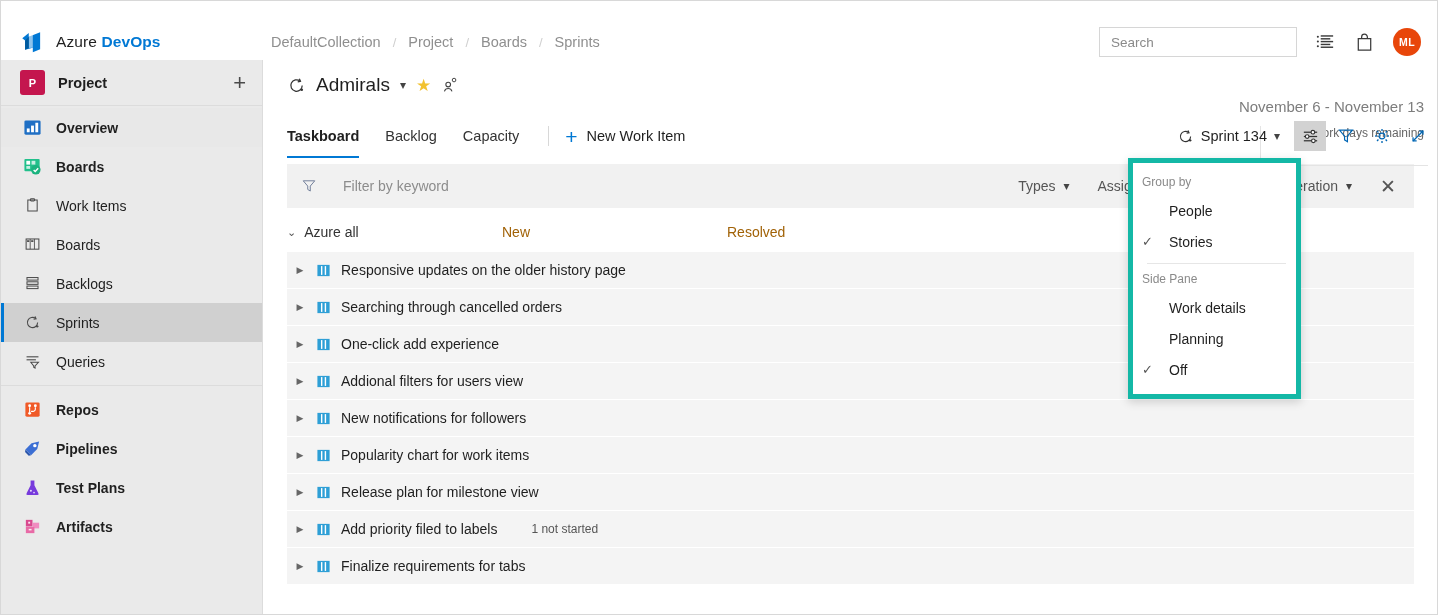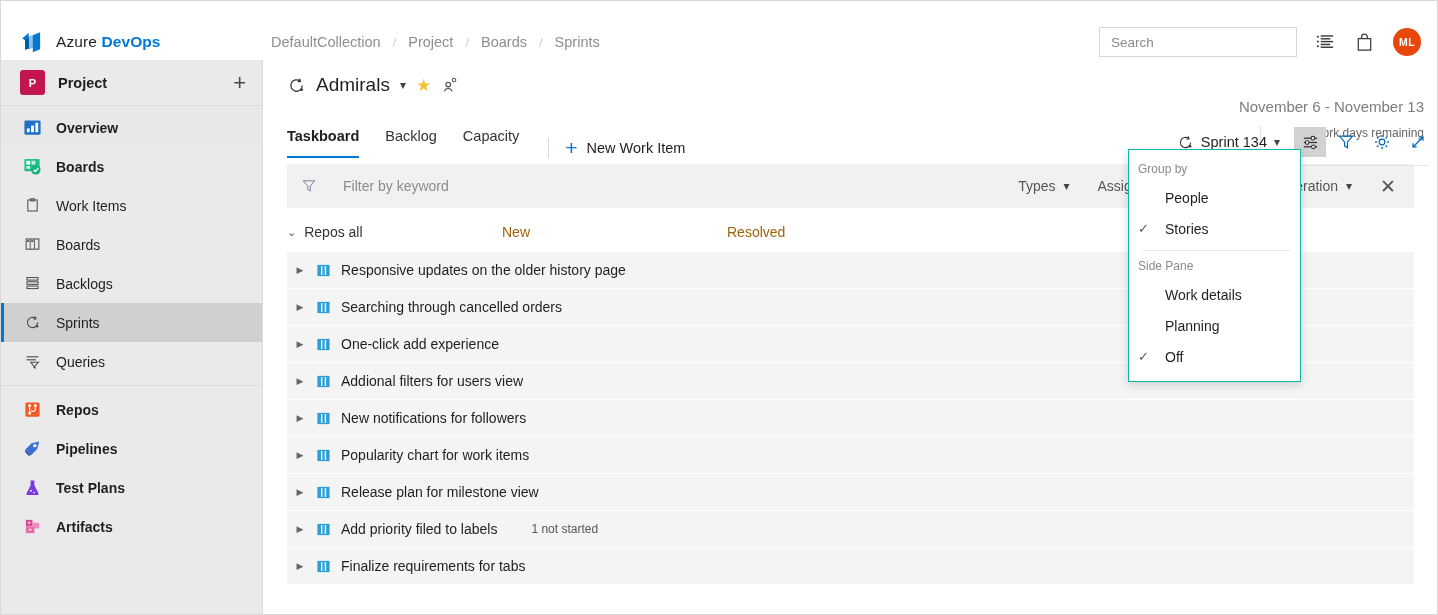--- a/index.html
+++ b/index.html
@@ -138,21 +138,21 @@
   .date-range { font-size: 15px; color: #7d7d7d; white-space: nowrap; }
   .date-sub { font-size: 12px; color: #666; margin-top: 11px; }
   .chart-slot {
     position: absolute; top: 66px; right: 10px;
     width: 168px; height: 40px;
     border-left: 1px solid #e4e4e4;
     border-bottom: 1px solid #e4e4e4;
   }
 
   .tabrow {
-    height: 44px; display: flex; align-items: flex-end;
+    height: 44px; display: flex; align-items: center;
     padding-left: 24px; gap: 0;
     position: relative;
   }
   .tab {
     font-size: 14.5px; color: #333; padding: 0 13px;
     height: 44px; line-height: 44px; cursor: pointer;
     position: relative;
   }
   .tab:first-child { padding-left: 0; }
   .tab.active { font-weight: 700; color: #1f1f1f; }
@@ -229,23 +229,23 @@
   .row .tri {
     width: 12px; color: #666; font-size: 9px;
     cursor: pointer; flex: none; text-align: center;
   }
   .story-icon { width: 15px; height: 15px; flex: none; }
   .row-title { font-size: 14px; color: #1f1f1f; }
   .row-badge { font-size: 12px; color: #555; margin-left: 24px; }
 
   
   .menu {
-    position: absolute; top: 148px; left: 1127px;
+    position: absolute; top: 157px; left: 1127px;
     width: 173px; background: #ffffff;
-    border: 1px solid #14b8a6;
+    border: 5px solid #14b8a6;
     box-shadow: 0 3px 9px rgba(0,0,0,.16);
     padding: 8px 0 9px 0; z-index: 40;
   }
   .menu-label {
     font-size: 12px; color: #8a8a8a;
     padding: 4px 0 6px 9px;
   }
   .menu-item {
     height: 31px; display: flex; align-items: center;
     font-size: 14px; color: #1f1f1f; cursor: pointer;
@@ -569,21 +569,21 @@
           <span>Iteration</span>
           <span class="chev">▾</span>
         </div>
         <div class="fclose">✕</div>
       </div>
     </div>
 
     <div class="colheads">
       <div class="expand-all">
         <span style="font-size:11px;color:#555;">⌄</span>
-        <span>Repos all</span>
+        <span>Azure all</span>
       </div>
       <div class="colhead">New</div>
       <div class="colhead">Resolved</div>
     </div>
 
     <div class="rows" id="rows">
         <div class="row">
           <span class="tri">▶</span>
           <span class="story-icon"><svg width="15" height="15" viewBox="0 0 16 16">
               <rect x="1.5" y="2" width="13" height="12" fill="#2e9fd6"></rect>

